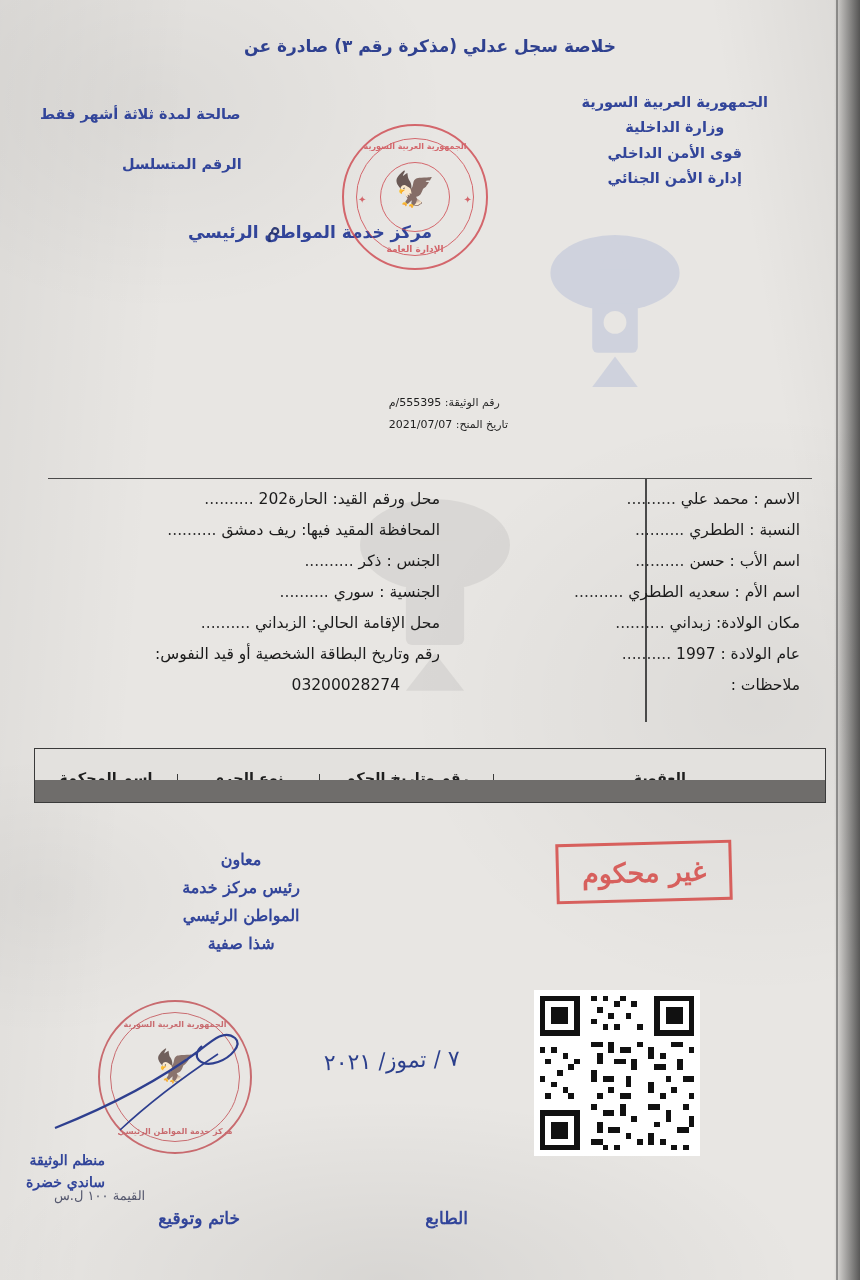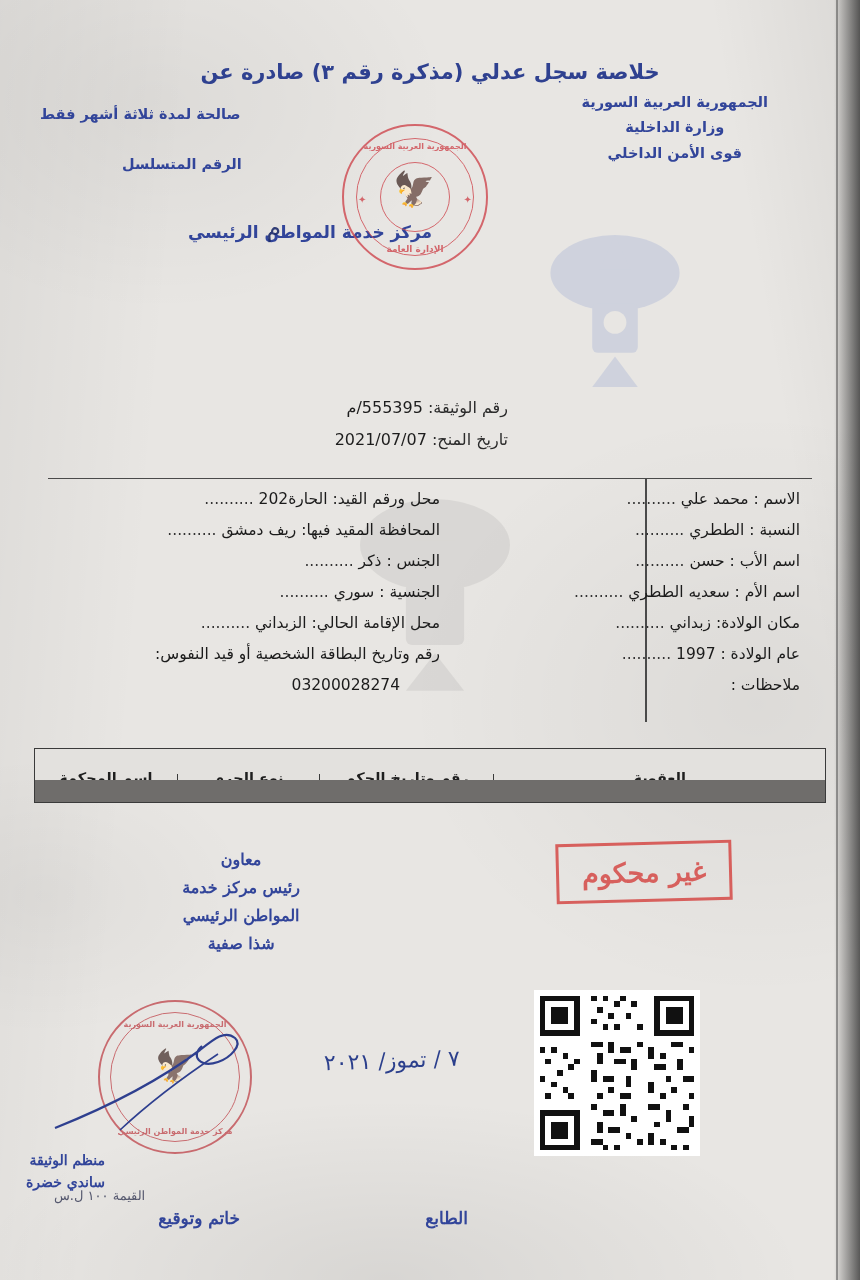--- a/index.html
+++ b/index.html
@@ -42,24 +42,24 @@
     position: absolute;
     top: 0; right: 22px;
     width: 2px; height: 100%;
     background: rgba(60,60,60,0.45);
     pointer-events: none;
   }
 
   
   .doc-title {
     position: absolute;
-    top: 60px;
+    top: 36px;
     left: 0; right: 0;
     text-align: center;
-    font-size: 21px;
+    font-size: 17px;
     font-weight: bold;
     letter-spacing: 0.5px;
     color: #2f4190;
   }
   .org-block {
     position: absolute;
     top: 90px;
     right: 92px;
     text-align: center;
     line-height: 1.75;
@@ -174,22 +174,22 @@
     height: 250px;
     opacity: 0.13;
     pointer-events: none;
   }
 
   
   .meta {
     position: absolute;
     top: 392px;
     right: 352px;
-    text-align: right;
-    font-size: 16px;
+    text-align: left;
+    font-size: 11px;
     line-height: 2.0;
     color: #1d1d1d;
     font-family: "DejaVu Sans", "Liberation Sans", sans-serif;
   }
   .meta .lbl { color: #2b2b2b; }
 
   
   .divider-top {
     position: absolute;
     top: 478px;
@@ -395,20 +395,21 @@
 <div class="page">
 
   <div class="paper-shade"></div>
 
   <div class="doc-title">خلاصة سجل عدلي (مذكرة رقم ٣) صادرة عن</div>
 
   <div class="org-block">
     <div>الجمهورية العربية السورية</div>
     <div>وزارة الداخلية</div>
     <div>قوى الأمن الداخلي</div>
+    <div>إدارة الأمن الجنائي</div>
   </div>
 
   <div class="valid-note">صالحة لمدة ثلاثة أشهر فقط</div>
   <div class="serial-label">الرقم المتسلسل</div>
   <div class="center-name">مركز خدمة المواطن الرئيسي</div>
   <div class="handwriting">م</div>
 
   <div class="stamp-round">
     <div class="stamp-top-text">الجمهورية العربية السورية</div>
     <div class="stamp-emblem">🦅</div>

